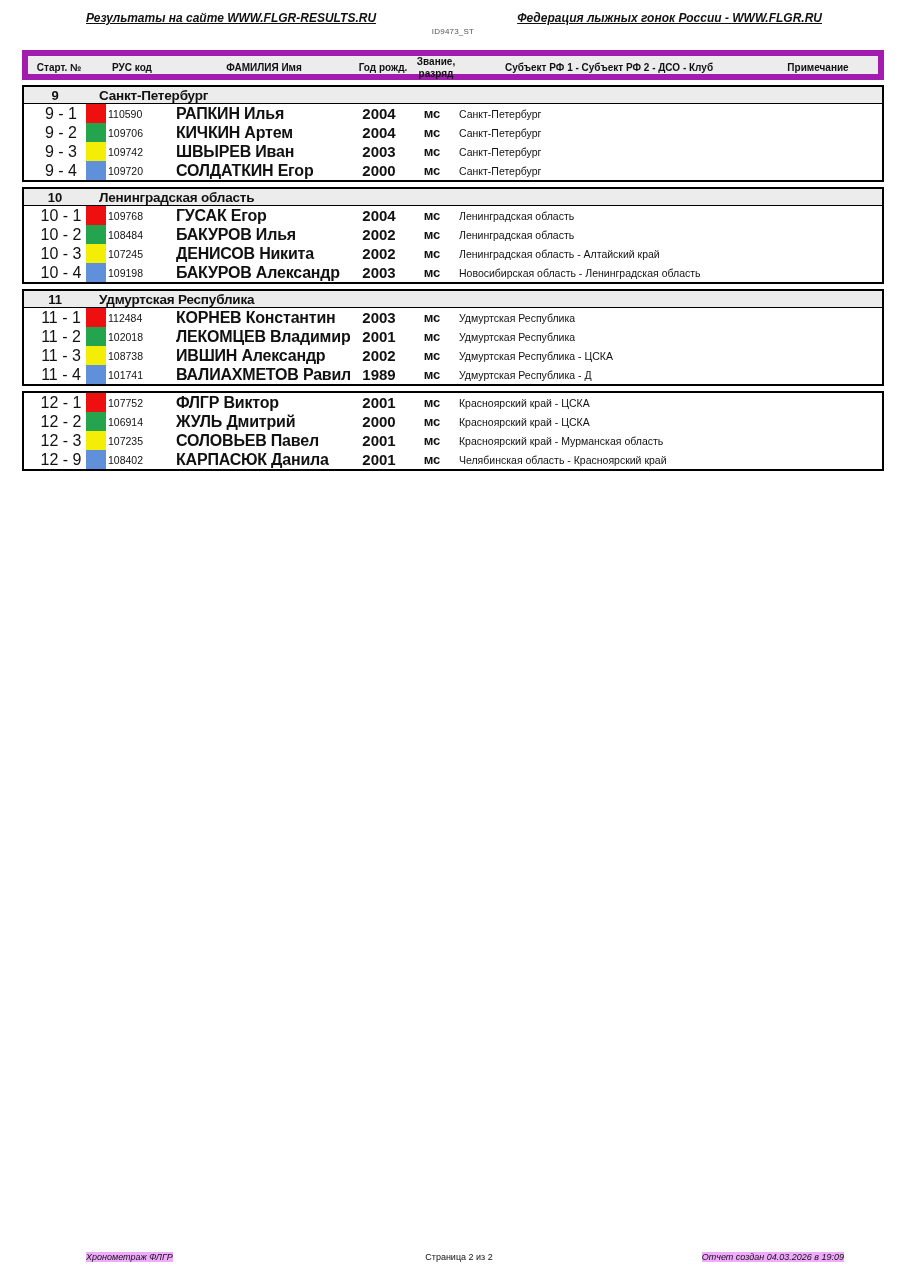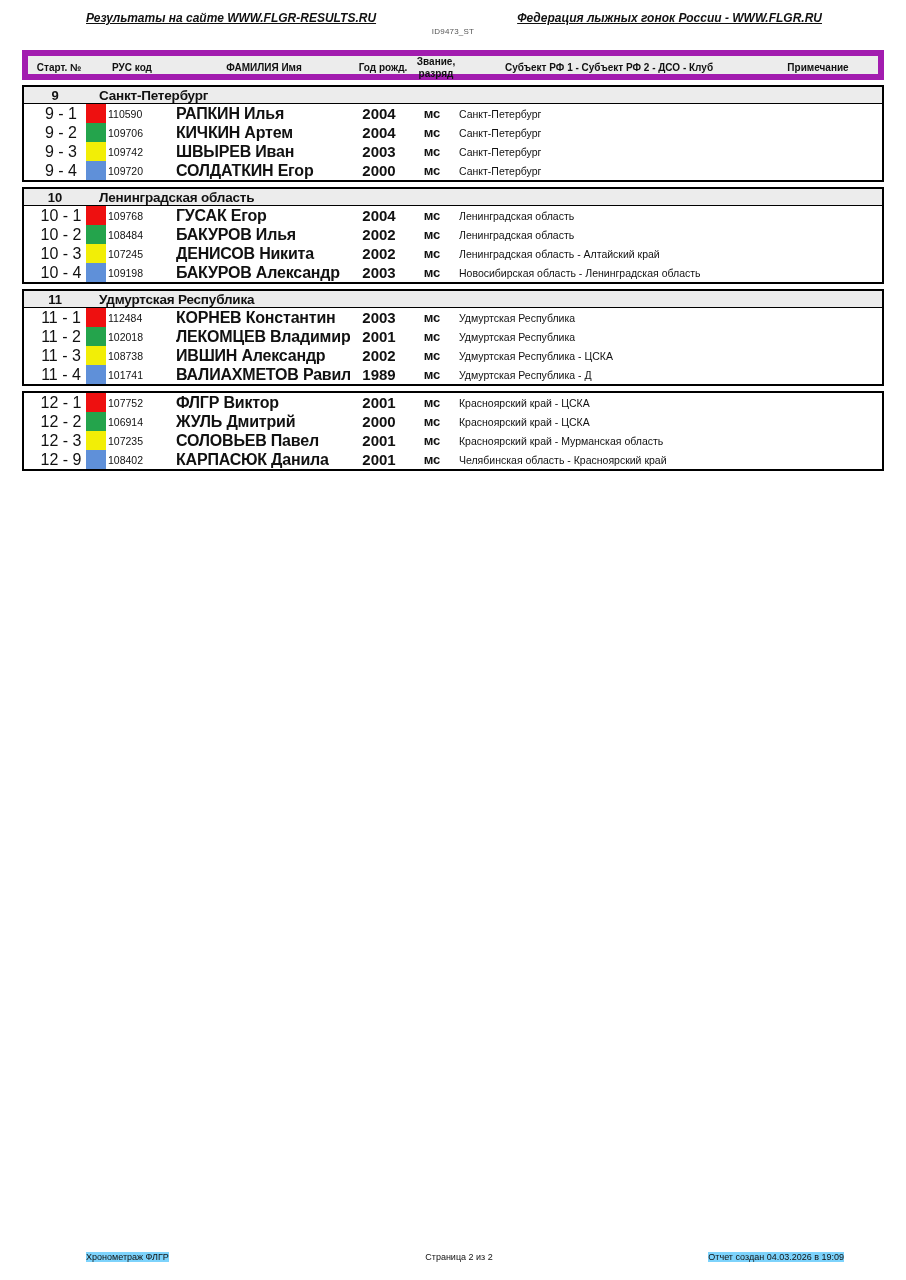--- a/index.html
+++ b/index.html
@@ -72,21 +72,21 @@
   .c-note  { font-size: 10.5px; }
 
   
   .page-footer {
     position: absolute; top: 1252px; left: 22px; right: 22px;
     display: flex; align-items: flex-start; justify-content: space-between;
     padding: 0 40px 0 64px;
     font-size: 9px;
   }
   .ftr-center { position: absolute; left: 12px; right: 0; text-align: center; font-size: 9px; }
-  .ftr-left, .ftr-right { position: relative; z-index: 1; background: #7dd3fc; white-space: nowrap; }
+  .ftr-left, .ftr-right { position: relative; z-index: 1; background: #f0abfc; white-space: nowrap; font-style: italic; }
 </style>
 </head>
 <body>
 
 <div class="page-header">
   <span class="hdr-id">ID9473_ST</span>
   <span class="hdr-link">Результаты на сайте WWW.FLGR-RESULTS.RU</span>
   <span class="hdr-link">Федерация лыжных гонок России - WWW.FLGR.RU</span>
 </div>
 

